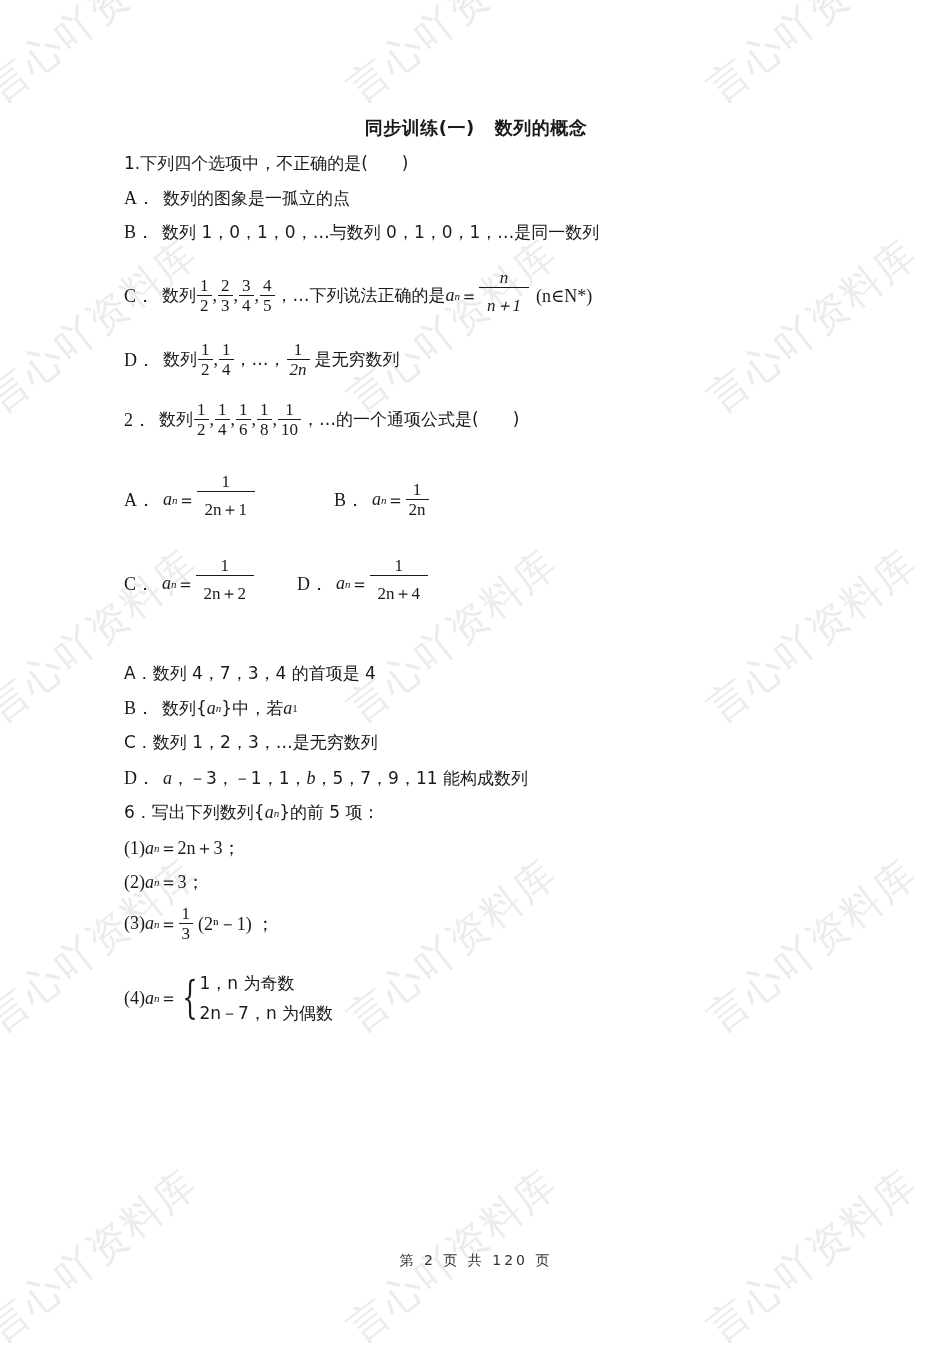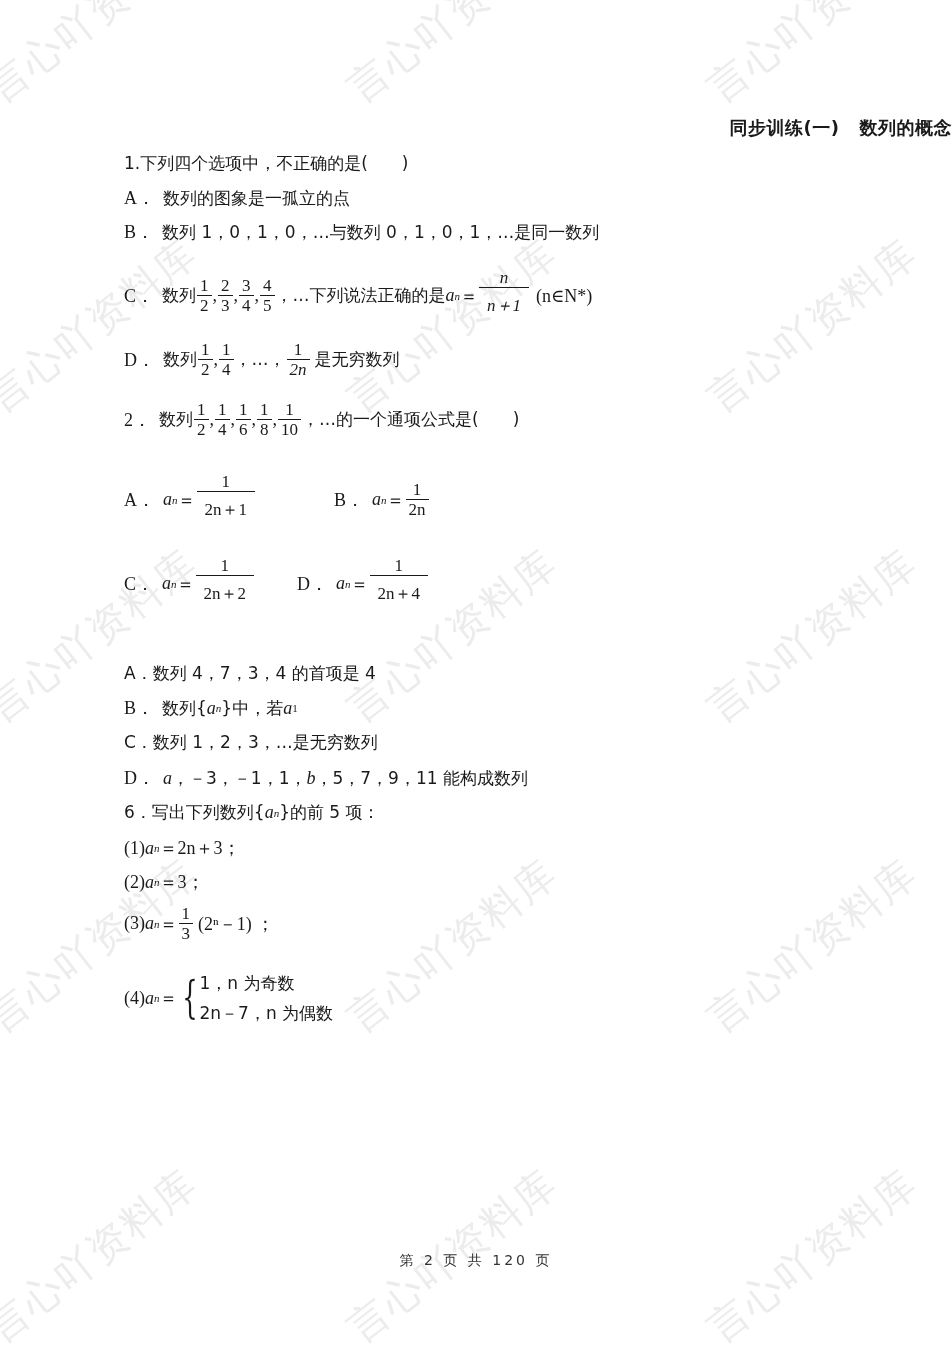--- a/index.html
+++ b/index.html
@@ -2,21 +2,21 @@
 <html><head>
 <meta charset="utf-8">
 <style>
   html, body { margin: 0; padding: 0; background: #ffffff; }
   body { width: 952px; height: 1347px; position: relative; overflow: hidden;
          font-family: "Liberation Serif", "DejaVu Serif", serif; color: #1a1a1a; }
   .wm-layer { position: absolute; left: 0; top: 0; width: 952px; height: 1347px; pointer-events: none; z-index: 0; }
   .wm { position: absolute; font-family: "DejaVu Sans", sans-serif; font-size: 40px; color: #ececec;
         transform: rotate(-38deg); transform-origin: left bottom; white-space: nowrap; letter-spacing: 2px; }
   .page { position: absolute; left: 0; top: 0; width: 952px; height: 1347px; z-index: 1; }
-  .title { position: absolute; top: 116px; left: 0; width: 952px; text-align: right; font-weight: bold;
+  .title { position: absolute; top: 116px; left: 0; width: 952px; text-align: center; font-weight: bold;
            font-size: 18px; font-family: "DejaVu Sans", sans-serif; letter-spacing: 0.5px; }
   .title span { margin-left: 20px; }
   .line { position: absolute; left: 124px; font-size: 18px; white-space: nowrap; display: flex; align-items: center; }
   .line .lab { margin-right: 8px; }
   .frac { display: inline-flex; flex-direction: column; align-items: center; vertical-align: middle; font-size: 17px; line-height: 19px; margin: 0 1px; }
   .frac .num { padding: 0 3px; }
   .frac .den { padding: 0 3px; border-top: 1px solid #1a1a1a; }
   .frac.wide .den { padding: 8px 8px; }
   .i { font-style: italic; }
   .sub { font-size: 11px; vertical-align: -4px; font-style: italic; }

